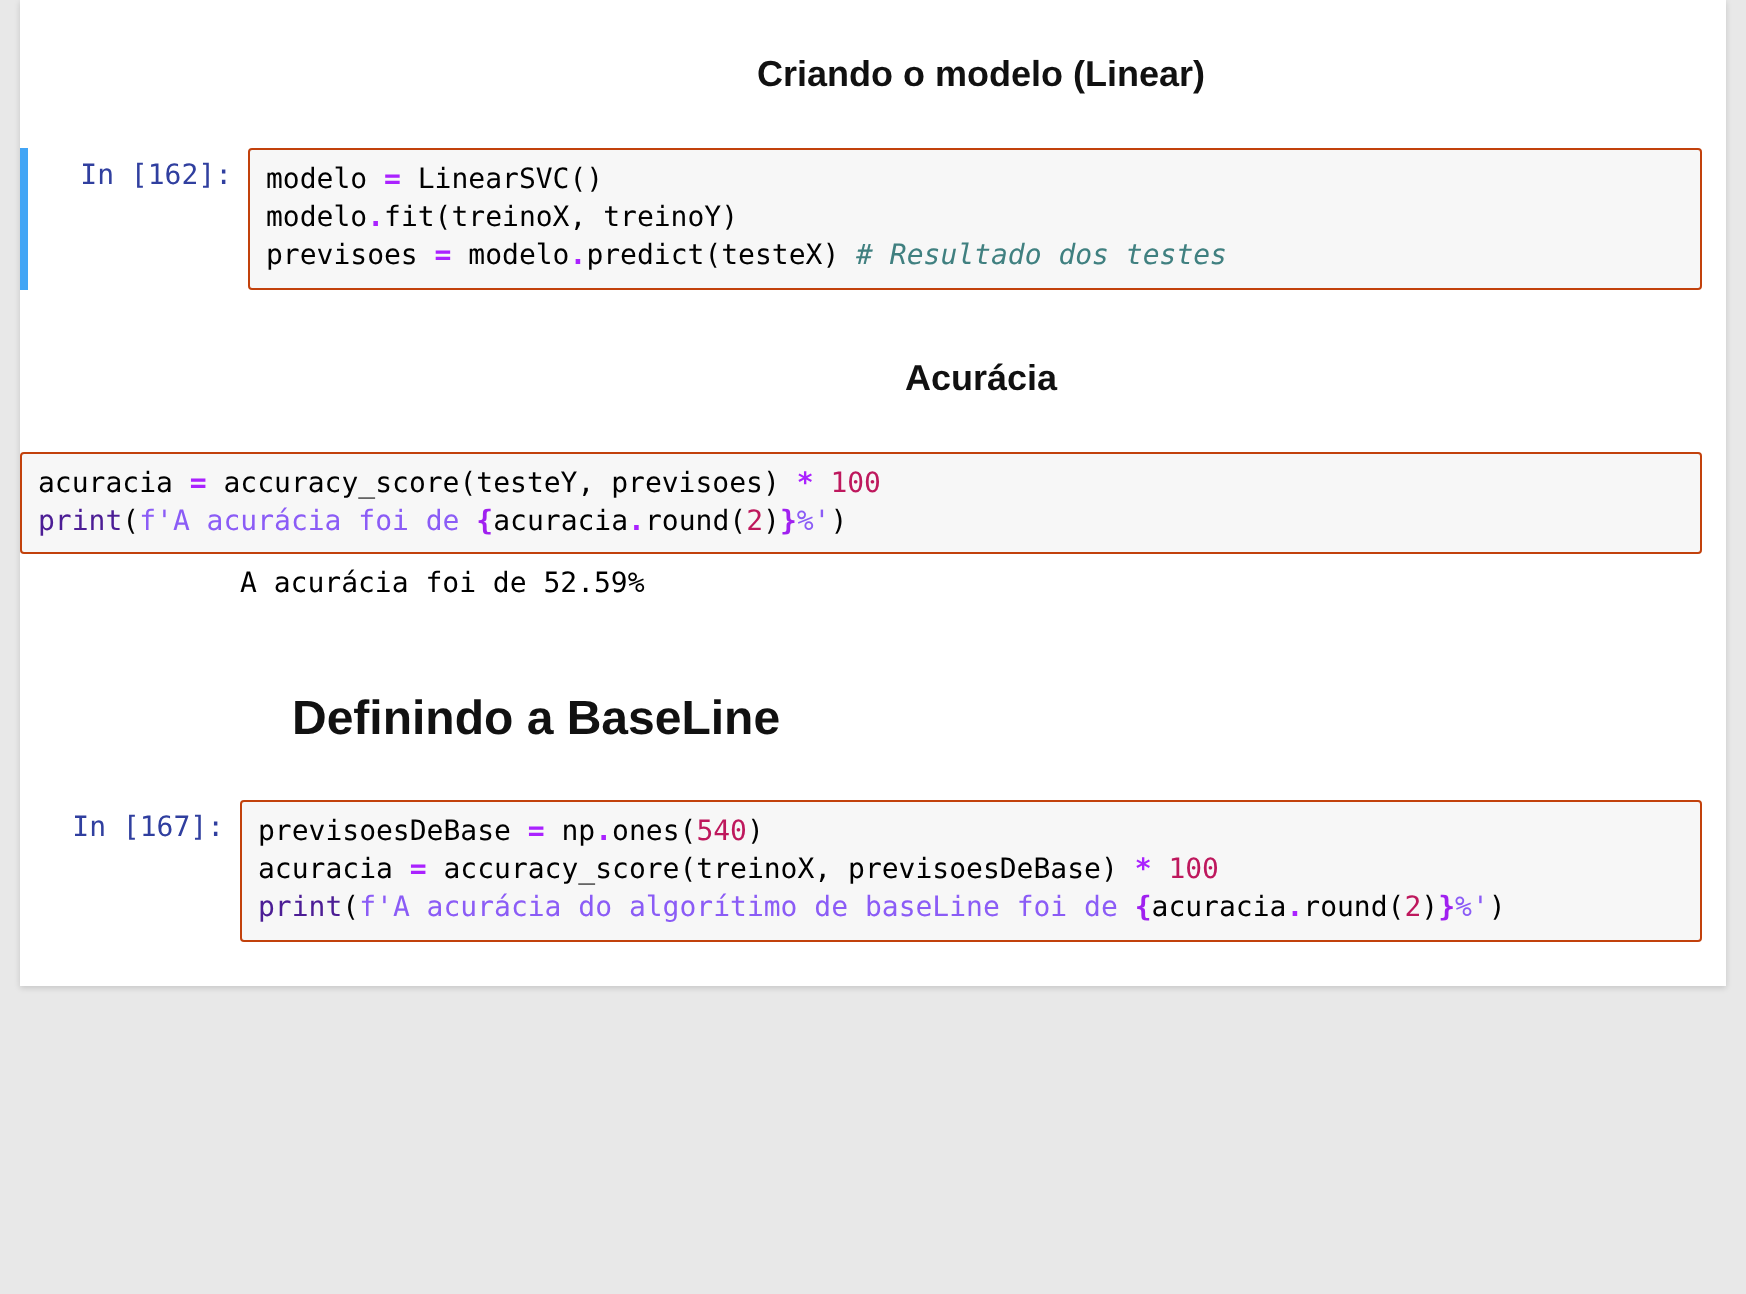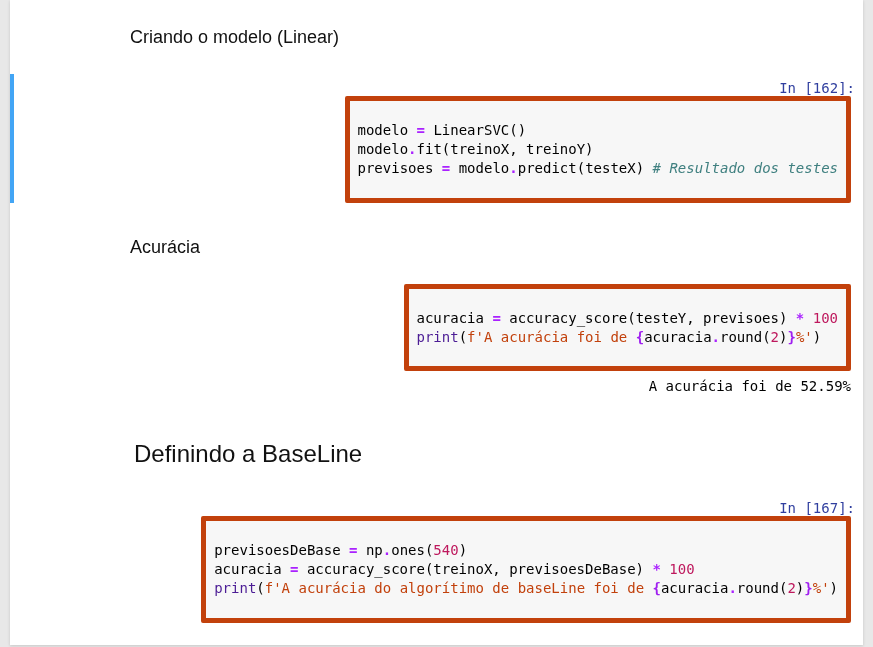--- a/index.html
+++ b/index.html
@@ -16,43 +16,42 @@
       margin: 0 10px 15px 10px;
       padding: 15px 0 20px 0;
       box-shadow: 0 1px 3px rgba(0,0,0,0.15);
     }
     .cell {
       padding: 2px 0;
       margin: 0;
     }
     .cell-inner {
       display: flex;
-      align-items: flex-end;
-      flex-direction: column;
+      align-items: flex-start;
     }
     .cell-inner.running {
       border-left: 4px solid #42A5F5;
       padding-left: 0;
     }
     .prompt {
       width: 110px;
       min-width: 110px;
       text-align: right;
       padding: 6px 8px 0 0;
       font-family: monospace;
       font-size: 14px;
       color: #303F9F;
     }
     .input-area {
       flex: 1;
       margin-right: 12px;
-      border: 5px solid #c2410c;
+      border: 1px solid #c2410c;
       background: #f7f7f7;
       border-radius: 2px;
-      padding: 20px 8px;
+      padding: 6px 8px;
       font-family: monospace;
       font-size: 14px;
       line-height: 1.35;
       white-space: pre-wrap;
       word-break: break-all;
     }
     .output-area {
       flex: 1;
       margin-right: 12px;
       padding: 6px 0 6px 0;
@@ -65,39 +64,40 @@
     .output-area.stderr {
       background: #fdd;
       padding: 8px 8px;
     }
     .text-cell {
       padding: 4px 12px 8px 0;
       margin-left: 120px;
     }
     .text-cell h3 {
       font-size: 18px;
-      font-weight: normal;
+      font-weight: bold;
       margin: 6px 0 14px 0;
       color: #111;
+      text-align: center;
     }
     .text-cell h2 {
       font-size: 24px;
-      font-weight: normal;
-      margin: 14px 0 14px 4px;
+      font-weight: bold;
+      margin: 14px 0 14px 16px;
       color: #111;
     }
     .prompt-empty {
       width: 110px;
       min-width: 110px;
     }
     
     .tok-op { color: #AA22FF; font-weight: bold; }
     .tok-comment { color: #408080; font-style: italic; }
     .tok-num { color: #be185d; }
-    .tok-str { color: #c2410c; }
+    .tok-str { color: #8b5cf6; }
     .tok-builtin { color: #4c1d95; }
     .tok-fmt { color: #A020F0; font-weight: bold; }
     .empty-input {
       min-height: 22px;
     }
   </style>
 </head>
 <body>
 
 <div class="notebook-container">

